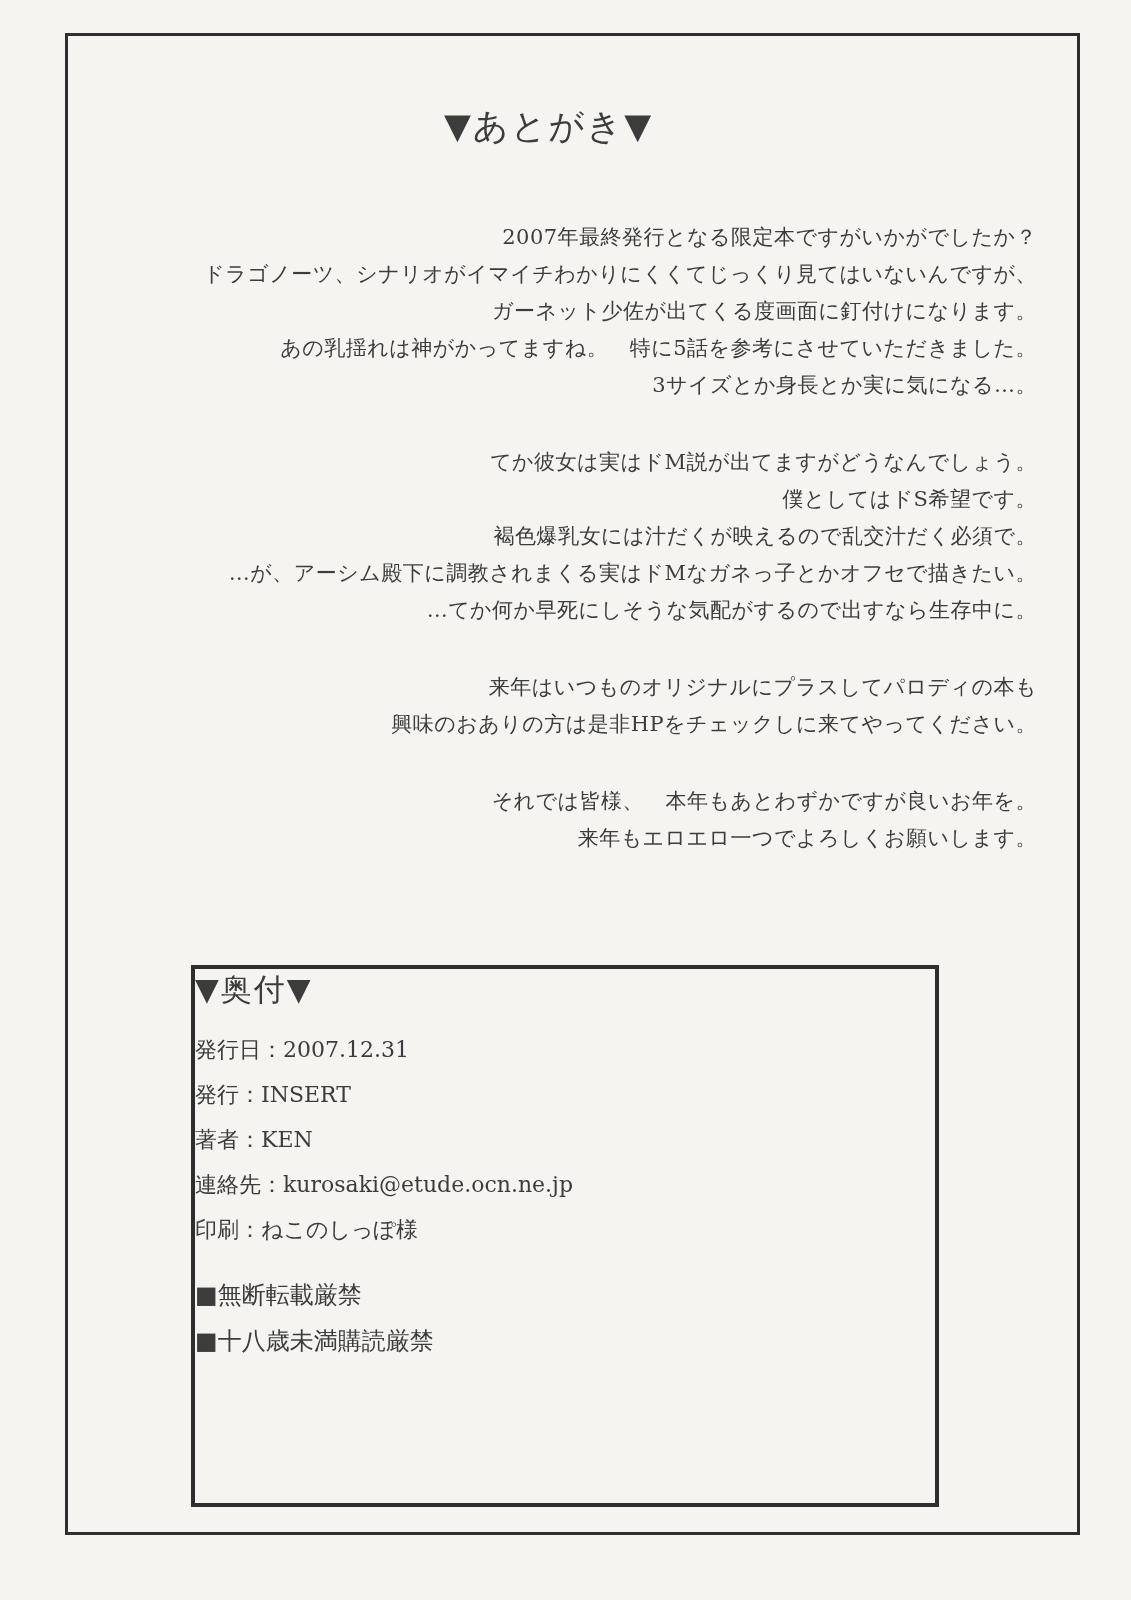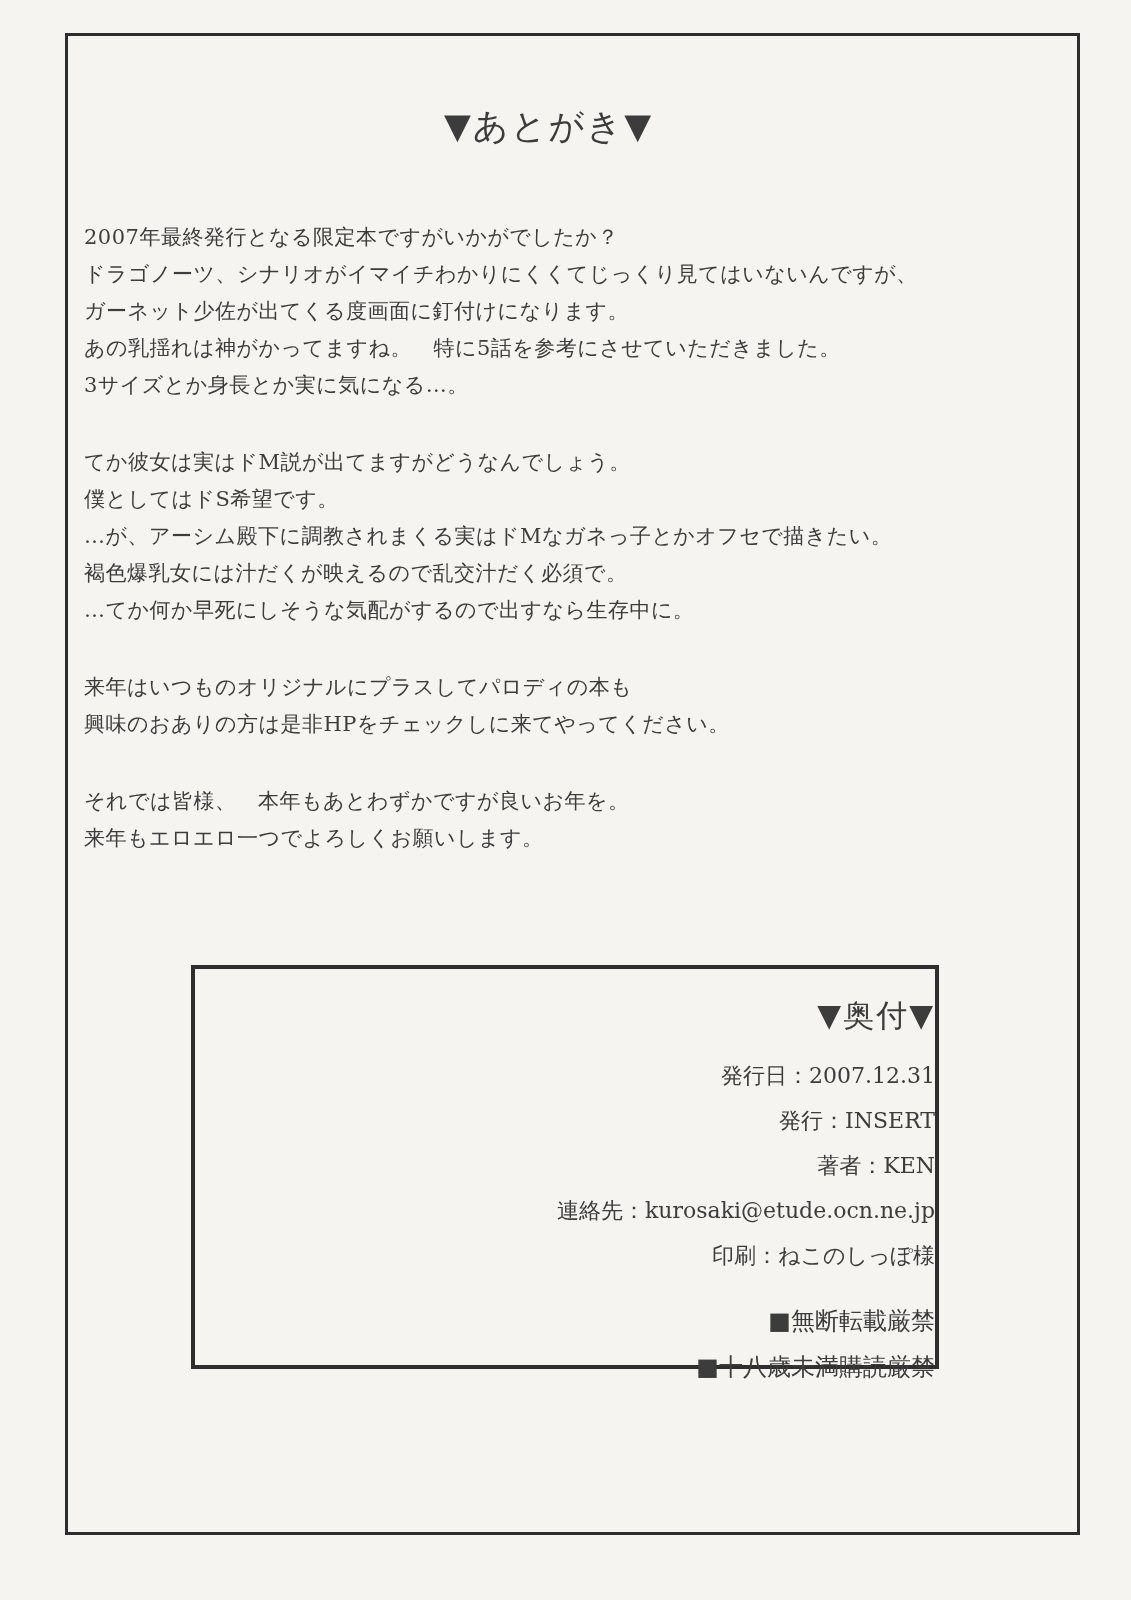--- a/index.html
+++ b/index.html
@@ -37,42 +37,41 @@
     right: 48px;
     text-align: center;
     font-size: 35px;
     font-weight: normal;
     letter-spacing: 2px;
     color: var(--ink);
   }
   .afterword-body {
     position: absolute;
     top: 183px;
-    left: 16px;
+    left: 8px;
     right: 40px;
-    text-align: left;
+    text-align: right;
   }
   .para {
     margin: 0 0 40px 0;
   }
   .line {
     font-size: 21px;
     line-height: 37px;
     letter-spacing: 0.5px;
     white-space: nowrap;
   }
   .colophon-box {
     position: absolute;
     left: 123px;
     top: 929px;
     width: 748px;
-    height: 404px;
+    height: 542px;
     border: 4px solid var(--frame);
-    text-align: right;
-    padding-top: 26px;
+    text-align: left;
   }
   .colophon-title {
     font-size: 31px;
     font-weight: normal;
     letter-spacing: 2px;
     margin-bottom: 16px;
   }
   .colophon-entry {
     font-size: 22px;
     line-height: 45px;
@@ -101,22 +100,22 @@
         <div class="line">2007年最終発行となる限定本ですがいかがでしたか？</div>
         <div class="line">ドラゴノーツ、シナリオがイマイチわかりにくくてじっくり見てはいないんですが、</div>
         <div class="line">ガーネット少佐が出てくる度画面に釘付けになります。</div>
         <div class="line">あの乳揺れは神がかってますね。　特に5話を参考にさせていただきました。</div>
         <div class="line">3サイズとか身長とか実に気になる…。</div>
       </div>
 
       <div class="para">
         <div class="line">てか彼女は実はドM説が出てますがどうなんでしょう。</div>
         <div class="line">僕としてはドS希望です。</div>
+        <div class="line">褐色爆乳女には汁だくが映えるので乱交汁だく必須で。</div>
         <div class="line">…が、アーシム殿下に調教されまくる実はドMなガネっ子とかオフセで描きたい。</div>
-        <div class="line">褐色爆乳女には汁だくが映えるので乱交汁だく必須で。</div>
         <div class="line">…てか何か早死にしそうな気配がするので出すなら生存中に。</div>
       </div>
 
       <div class="para">
         <div class="line">来年はいつものオリジナルにプラスしてパロディの本も</div>
         <div class="line">興味のおありの方は是非HPをチェックしに来てやってください。</div>
       </div>
 
       <div class="para">
         <div class="line">それでは皆様、　本年もあとわずかですが良いお年を。</div>

